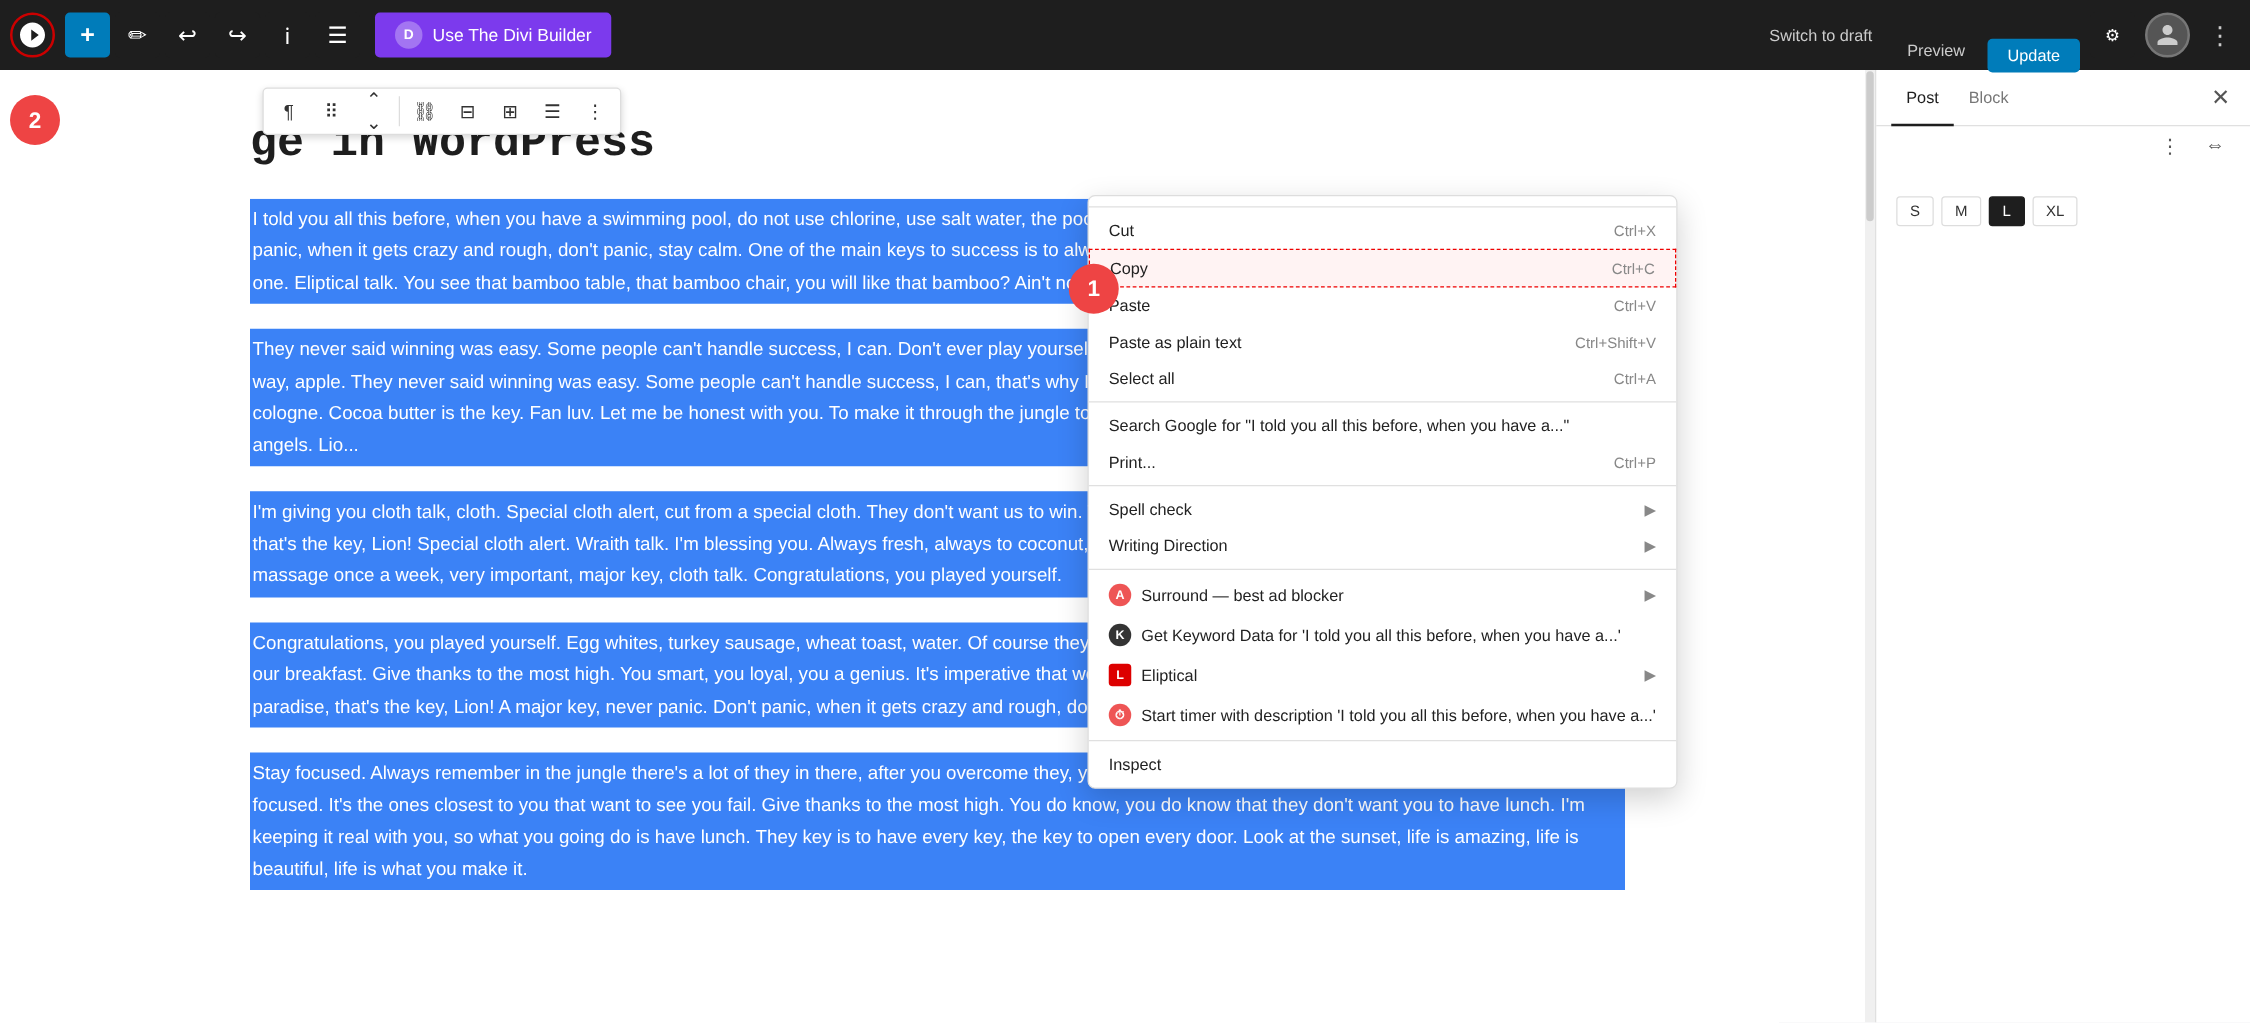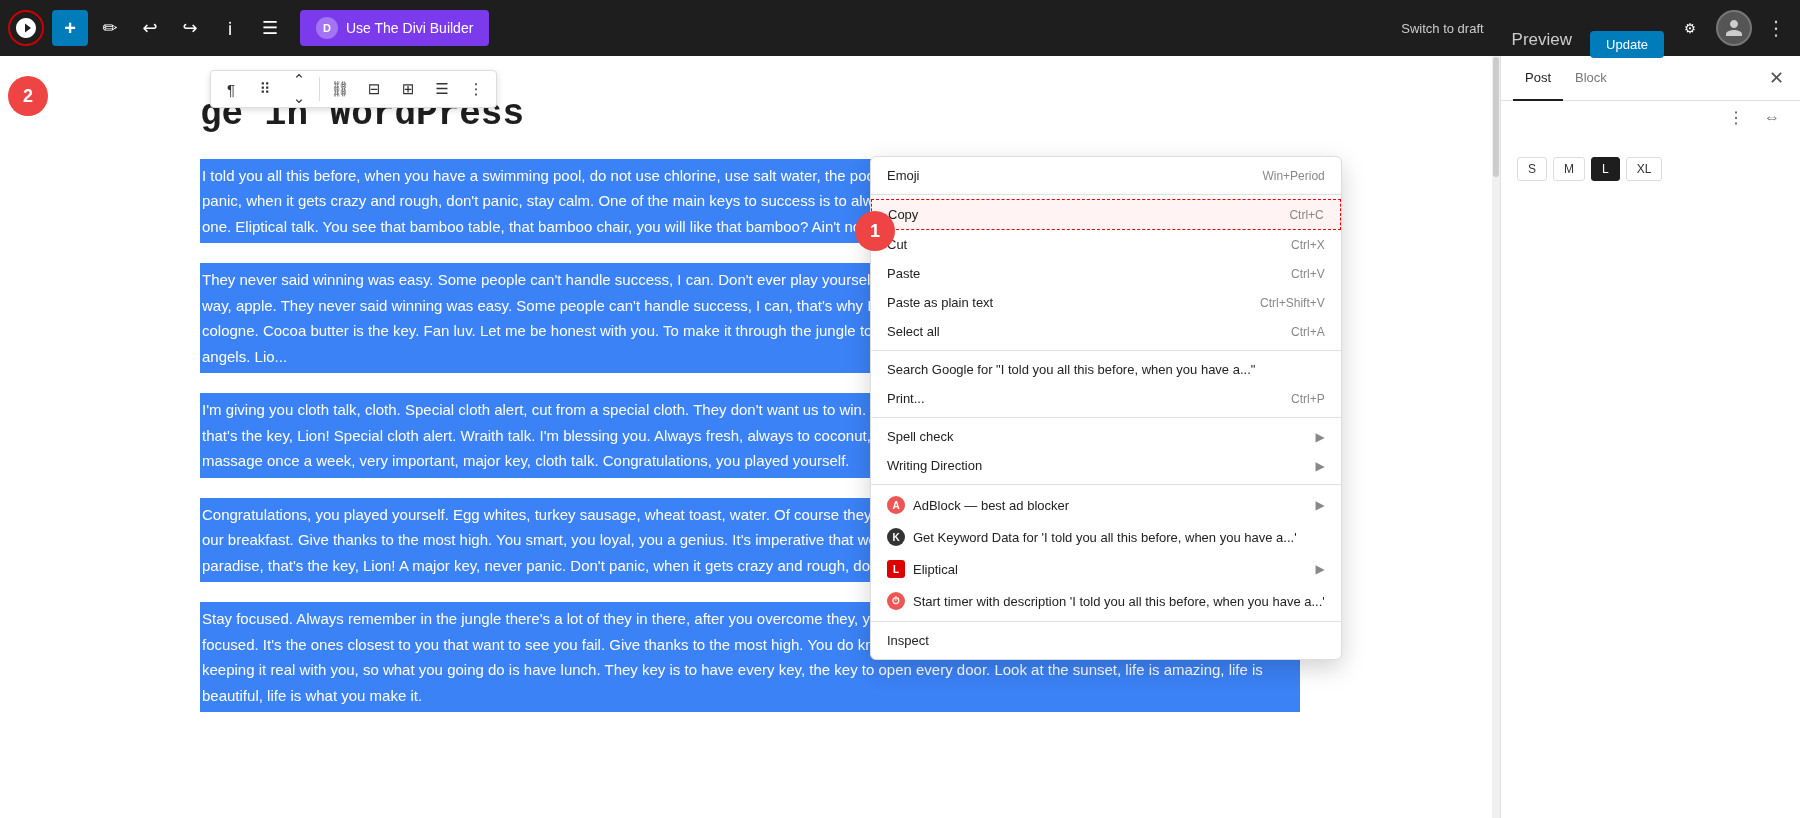--- a/index.html
+++ b/index.html
@@ -35,21 +35,21 @@
       width: 22px; height: 22px; border-radius: 50%; background: rgba(255,255,255,0.3);
       display: flex; align-items: center; justify-content: center; font-size: 11px; font-weight: bold;
     }
     .top-bar-right {
       margin-left: auto; display: flex; align-items: center; gap: 8px;
     }
     .switch-draft-btn {
       background: none; border: none; color: #ccc; cursor: pointer; font-size: 13px; padding: 6px 10px;
     }
     .preview-btn {
-      background: none; border: none; color: #ccc; cursor: pointer; font-size: 17px; padding: 6px 10px; margin-top: 24px;
+      background: none; border: none; color: #ccc; cursor: pointer; font-size: 13px; padding: 6px 10px; margin-top: 24px;
     }
     .update-btn {
       background: #007cba; border: none; color: #fff; padding: 6px 16px; border-radius: 4px;
       cursor: pointer; font-size: 13px; font-weight: 500; margin-top: 32px;
     }
     .settings-btn {
       background: #1e1e1e; border: none; color: #fff; width: 36px; height: 36px;
       border-radius: 4px; cursor: pointer; display: flex; align-items: center; justify-content: center;
     }
     .avatar-btn {
@@ -251,37 +251,33 @@
     </div>
 
     <div class="editor-scrollbar">
       <div class="editor-scrollbar-thumb"></div>
     </div>
 
     <div class="badge-circle badge-1">1</div>
 
     <div class="context-menu">
 
-      <div class="ctx-item">
-        <span>Emoji</span>
-        <span class="ctx-shortcut">Win+Period</span>
-      </div>
-      <div class="ctx-divider"></div>
+      <div class="ctx-divider"></div>
+
+      <div class="ctx-item">
+        <span>Cut</span>
+        <span class="ctx-shortcut">Ctrl+X</span>
+      </div>
 
       <div class="ctx-item ctx-item-highlighted">
         <span>Copy</span>
         <span class="ctx-shortcut">Ctrl+C</span>
       </div>
 
       <div class="ctx-item">
-        <span>Cut</span>
-        <span class="ctx-shortcut">Ctrl+X</span>
-      </div>
-
-      <div class="ctx-item">
         <span>Paste</span>
         <span class="ctx-shortcut">Ctrl+V</span>
       </div>
 
       <div class="ctx-item">
         <span>Paste as plain text</span>
         <span class="ctx-shortcut">Ctrl+Shift+V</span>
       </div>
 
       <div class="ctx-item">
@@ -307,21 +303,21 @@
 
       <div class="ctx-item">
         <span>Writing Direction</span>
         <span class="ctx-arrow">▶</span>
       </div>
       <div class="ctx-divider"></div>
 
       <div class="ctx-item">
         <div class="ctx-item-left">
           <span class="ctx-icon ctx-icon-adblock">A</span>
-          <span>AdBlock — best ad blocker</span>
+          <span>Surround — best ad blocker</span>
         </div>
         <span class="ctx-arrow">▶</span>
       </div>
 
       <div class="ctx-item">
         <div class="ctx-item-left">
           <span class="ctx-icon ctx-icon-keyword">K</span>
           <span>Get Keyword Data for 'I told you all this before, when you have a...'</span>
         </div>
       </div>

